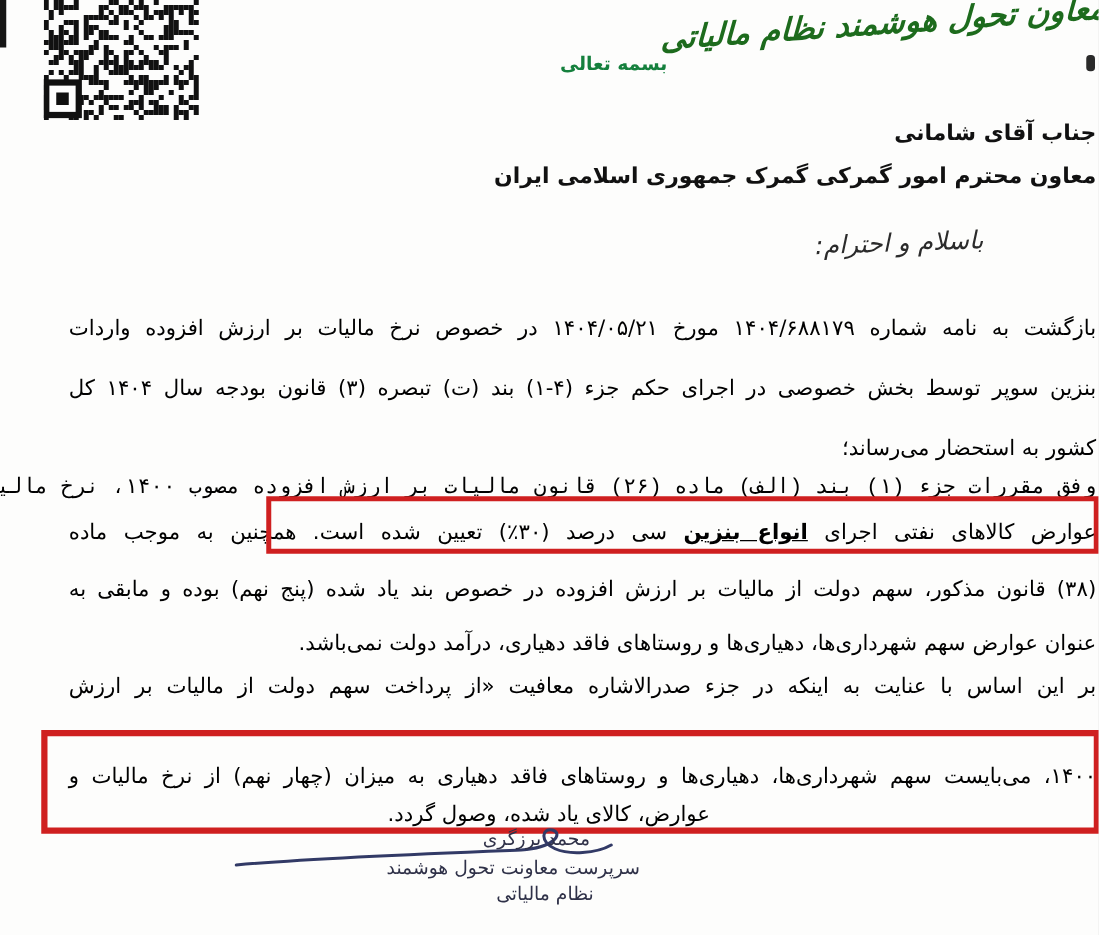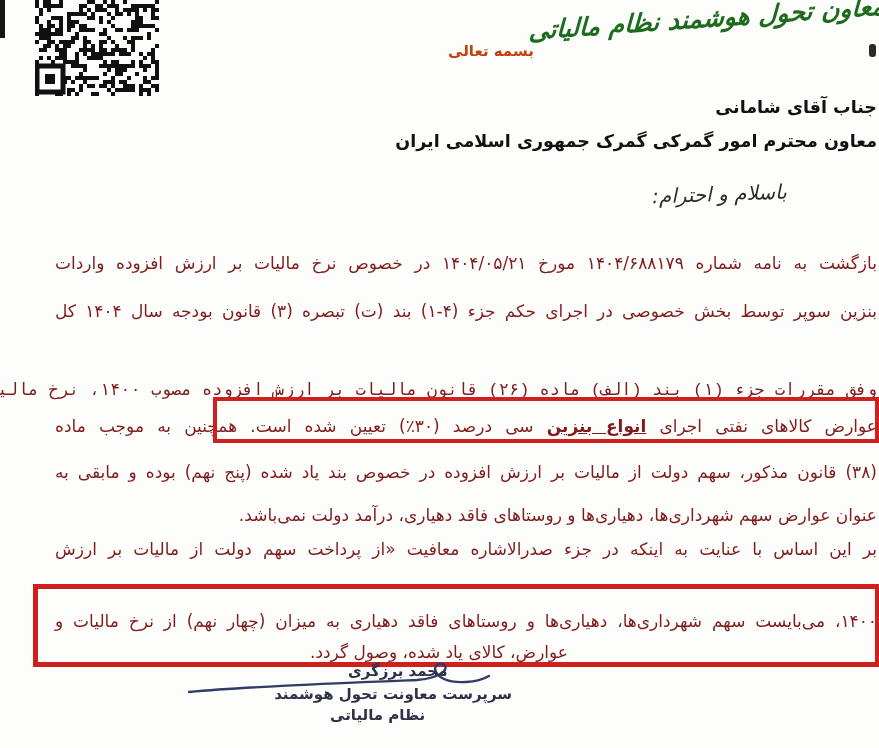--- a/index.html
+++ b/index.html
@@ -1,26 +1,26 @@
 <!DOCTYPE html>
 <html lang="fa"><head>
 <meta charset="utf-8">
 <style>
   html,body{margin:0;padding:0;background:#e8e8e8;}
   #page{position:relative;width:879px;height:748px;background:#fdfdfc;overflow:hidden;
         font-family:"DejaVu Sans",sans-serif;color:#1c1c1c;}
   .abs{position:absolute;}
   .bodyline{position:absolute;right:2px;width:822px;height:46px;line-height:46px;
             font-size:17px;direction:rtl;unicode-bidi:embed;text-align:justify;
-            text-align-last:justify;white-space:nowrap;color:#7f1d1d;}
+            text-align-last:justify;white-space:nowrap;color:#000000;}
   .bodyline.short{text-align:right;text-align-last:right;}
   .boldhead{direction:rtl;font-weight:bold;font-size:17.5px;color:#111;white-space:nowrap;}
   .redbox{position:absolute;border:4px solid #cf2020;pointer-events:none;background:transparent;}
   .script{direction:rtl;white-space:nowrap;}
-  .sigtxt{direction:rtl;font-weight:bold;font-size:15px;color:#2f3148;text-align:left;white-space:nowrap;}
+  .sigtxt{direction:rtl;font-weight:normal;font-size:15px;color:#2f3148;text-align:right;white-space:nowrap;}
   .b{font-weight:bold;text-decoration:underline;}
 </style>
 </head>
 <body>
 
 <div id="page">
 
   <div class="abs" style="left:0;top:0;width:5px;height:38px;background:#151515;"></div>
   <div class="abs" style="left:869px;top:44px;width:7px;height:13px;background:#2a2a2a;border-radius:3px;"></div>
 
@@ -357,30 +357,31 @@
       <rect x="76" y="92" width="4" height="4" fill="#111"></rect>
       <rect x="104" y="92" width="4" height="4" fill="#111"></rect>
       <rect x="112" y="92" width="4" height="4" fill="#111"></rect>
       <rect x="2" y="66" width="26" height="26" fill="#fff" stroke="#111" stroke-width="5"></rect>
       <rect x="10" y="74" width="10" height="10" fill="#111"></rect>
     </svg>
 
   <div class="abs script" style="right:-6px;top:2px;width:300px;font-size:25px;font-style:italic;font-weight:bold;
               color:#1d6b1d;transform:rotate(-4deg) skewX(-6deg);text-align:center;">معاون تحول هوشمند نظام مالیاتی</div>
 
-  <div class="abs script" style="left:448px;top:42px;font-size:15px;font-weight:bold;color:#c2410c;">بسمه تعالی</div>
+  <div class="abs script" style="left:448px;top:42px;font-size:15px;font-weight:bold;color:#15803d;">بسمه تعالی</div>
 
   <div class="abs boldhead" style="right:2px;top:97px;margin-left:24px;">جناب آقای شامانی</div>
   <div class="abs boldhead" style="right:2px;top:131px;">معاون محترم امور گمرکی گمرک جمهوری اسلامی ایران</div>
 
   <div class="abs script" style="left:652px;top:182px;font-size:20px;font-style:italic;color:#2b2b2b;
               letter-spacing:2px;transform:rotate(-2deg);">باسلام و احترام:</div>
 
   <div class="bodyline" style="top:240px;">بازگشت به نامه شماره ۱۴۰۴/۶۸۸۱۷۹ مورخ ۱۴۰۴/۰۵/۲۱ در خصوص نرخ مالیات بر ارزش افزوده واردات</div>
   <div class="bodyline" style="top:288px;">بنزین سوپر توسط بخش خصوصی در اجرای حکم جزء (۴-۱) بند (ت) تبصره (۳) قانون بودجه سال ۱۴۰۴ کل</div>
+  <div class="bodyline short" style="top:336px;">کشور به استحضار می‌رساند؛</div>
 
   <div class="bodyline" style="top:368px;font-family:Liberation Mono, monospace;">وفق مقررات جزء (۱) بند (الف) ماده (۲۶) قانون مالیات بر ارزش افزوده مصوب ۱۴۰۰، نرخ مالیات و</div>
   <div class="bodyline" style="top:403px;">
     <span>عوارض کالاهای نفتی اجرای </span><span class="b">انواع بنزین</span><span> سی درصد (۳۰٪) تعیین شده است.</span><span> همچنین به موجب ماده</span>
   </div>
   <div class="bodyline" style="top:449px;margin-left:48px;">(۳۸) قانون مذکور، سهم دولت از مالیات بر ارزش افزوده در خصوص بند یاد شده (پنج نهم) بوده و مابقی به</div>
   <div class="bodyline" style="top:526px;">بر این اساس با عنایت به اینکه در جزء صدرالاشاره معافیت «از پرداخت سهم دولت از مالیات بر ارزش</div>
 
   <div class="bodyline short" style="top:492px;">عنوان عوارض سهم شهرداری‌ها، دهیاری‌ها و روستاهای فاقد دهیاری، درآمد دولت نمی‌باشد.</div>
   <div class="bodyline" style="top:598px;">۱۴۰۰، می‌بایست سهم شهرداری‌ها، دهیاری‌ها و روستاهای فاقد دهیاری به میزان (چهار نهم) از نرخ مالیات و</div>

